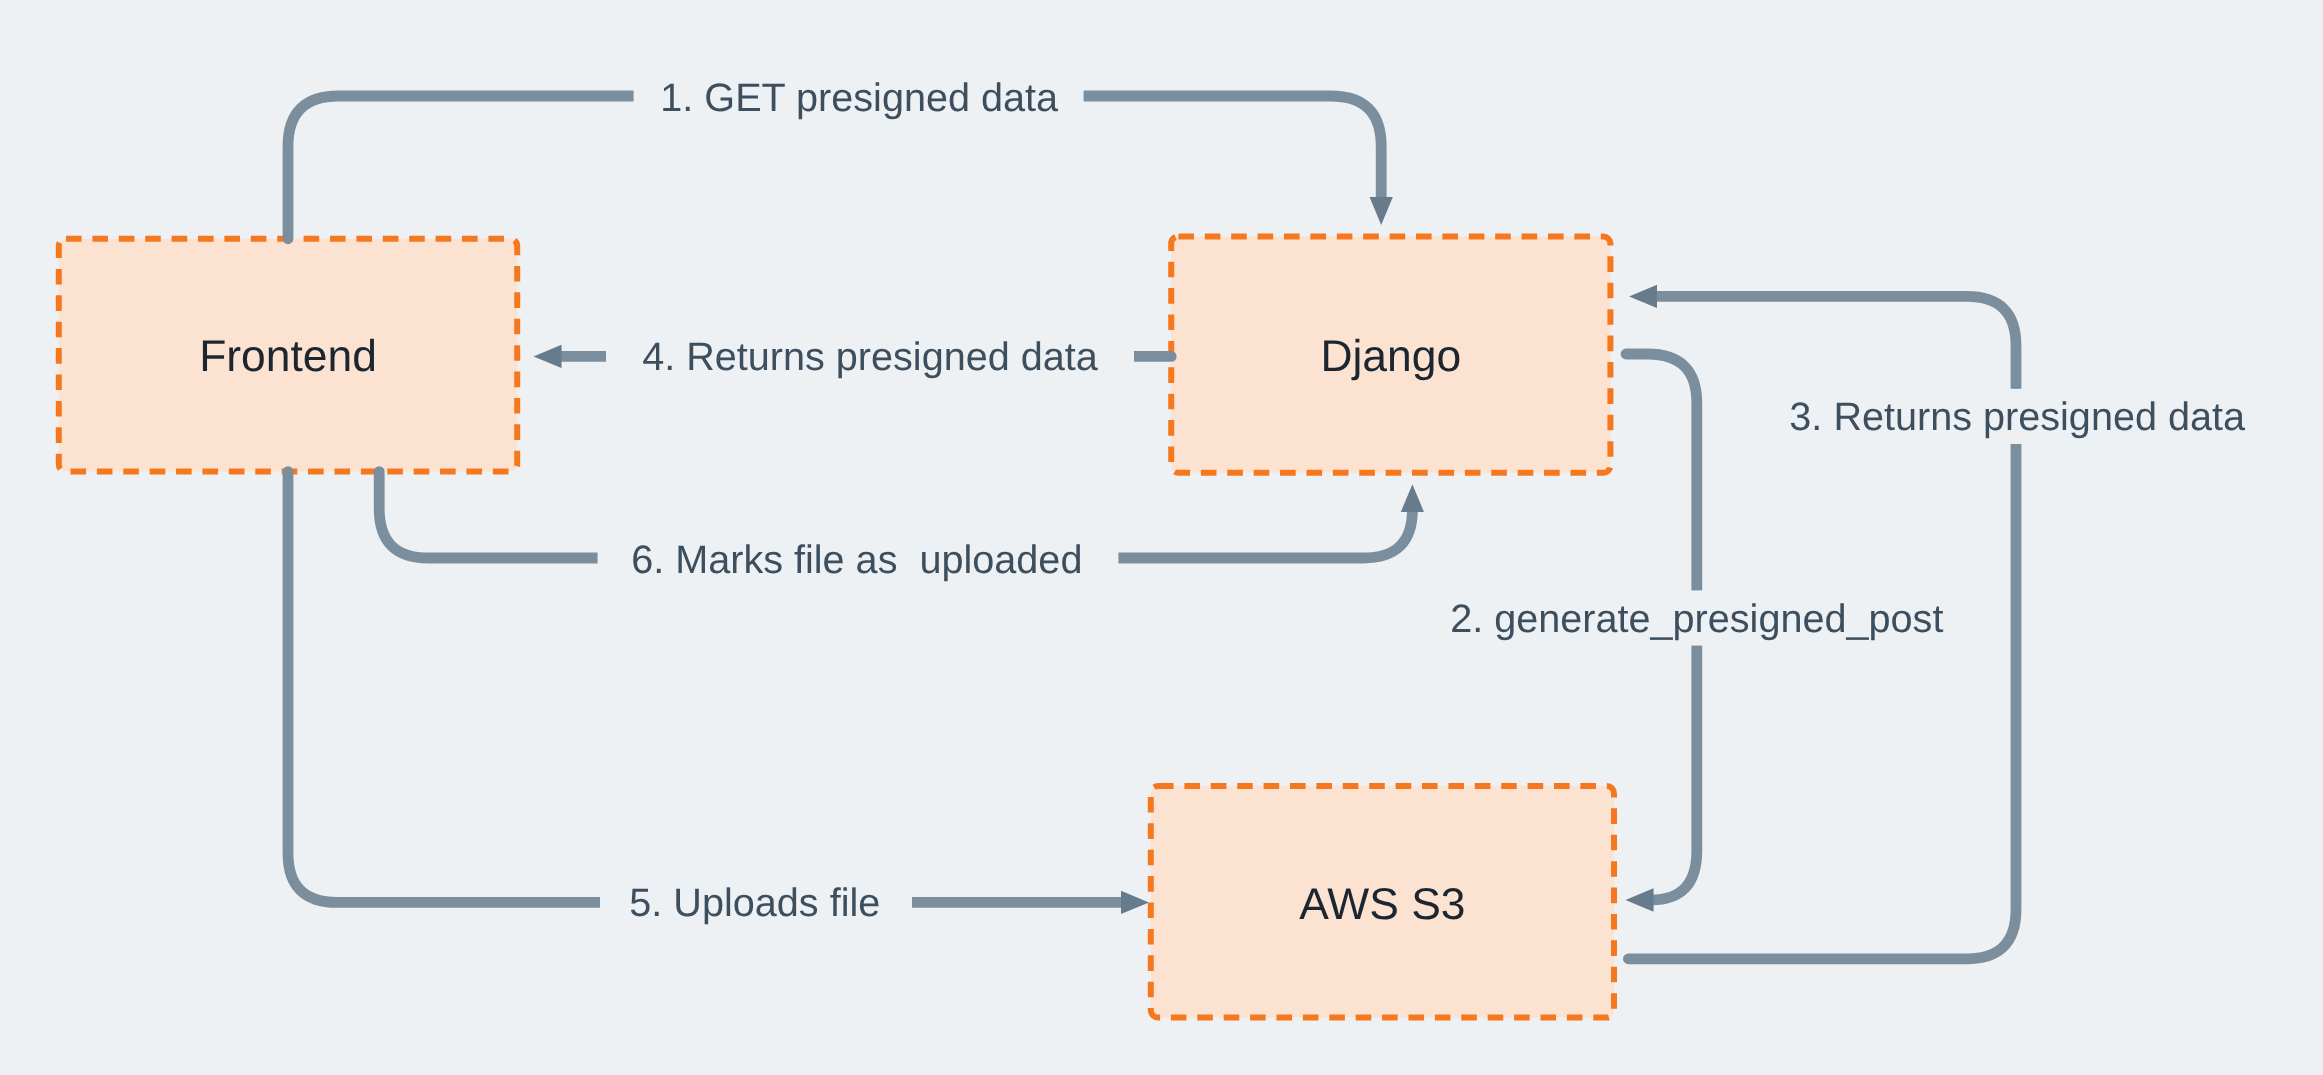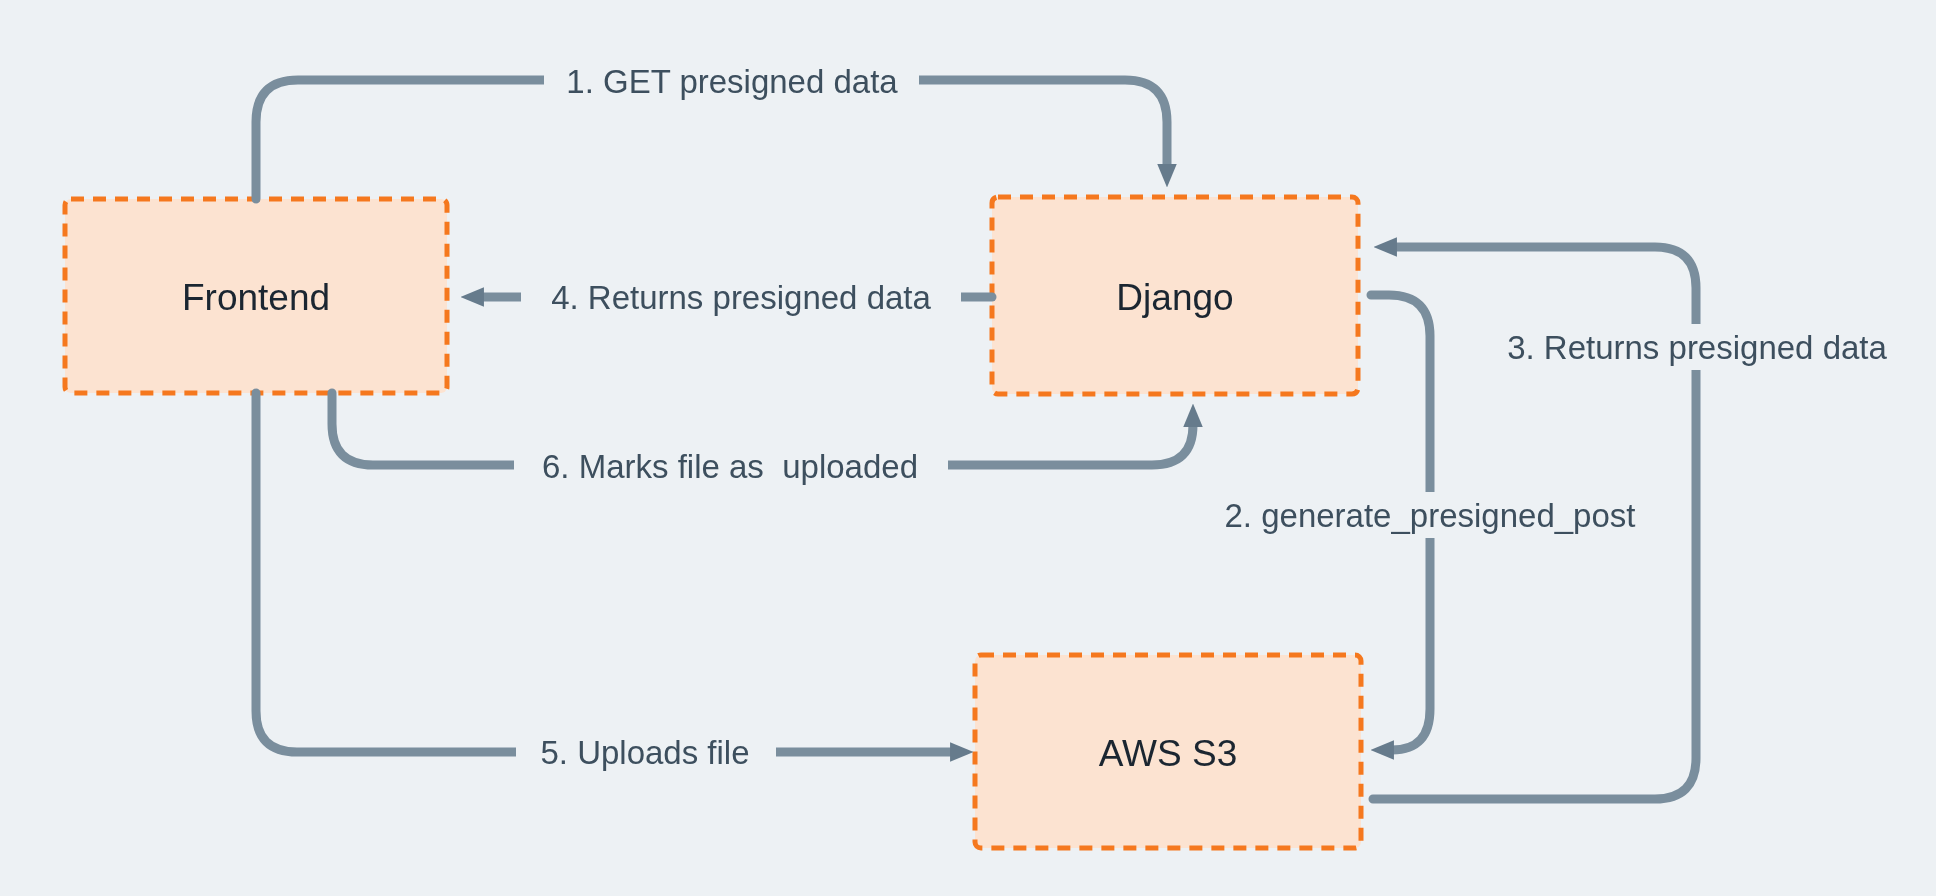--- a/index.html
+++ b/index.html
@@ -8,21 +8,20 @@
     background: #EDF1F4;
     width: 1936px;
     height: 896px;
     overflow: hidden;
     font-family: "Liberation Sans", sans-serif;
   }
   .stage {
     position: relative;
     width: 1916px;
     height: 896px;
-    margin-left: 16px;
   }
   svg { display: block; }
   .edge-path {
     fill: none;
     stroke: #7A8E9D;
     stroke-width: 9;
     stroke-linecap: round;
     stroke-linejoin: round;
   }
   .node-rect {

